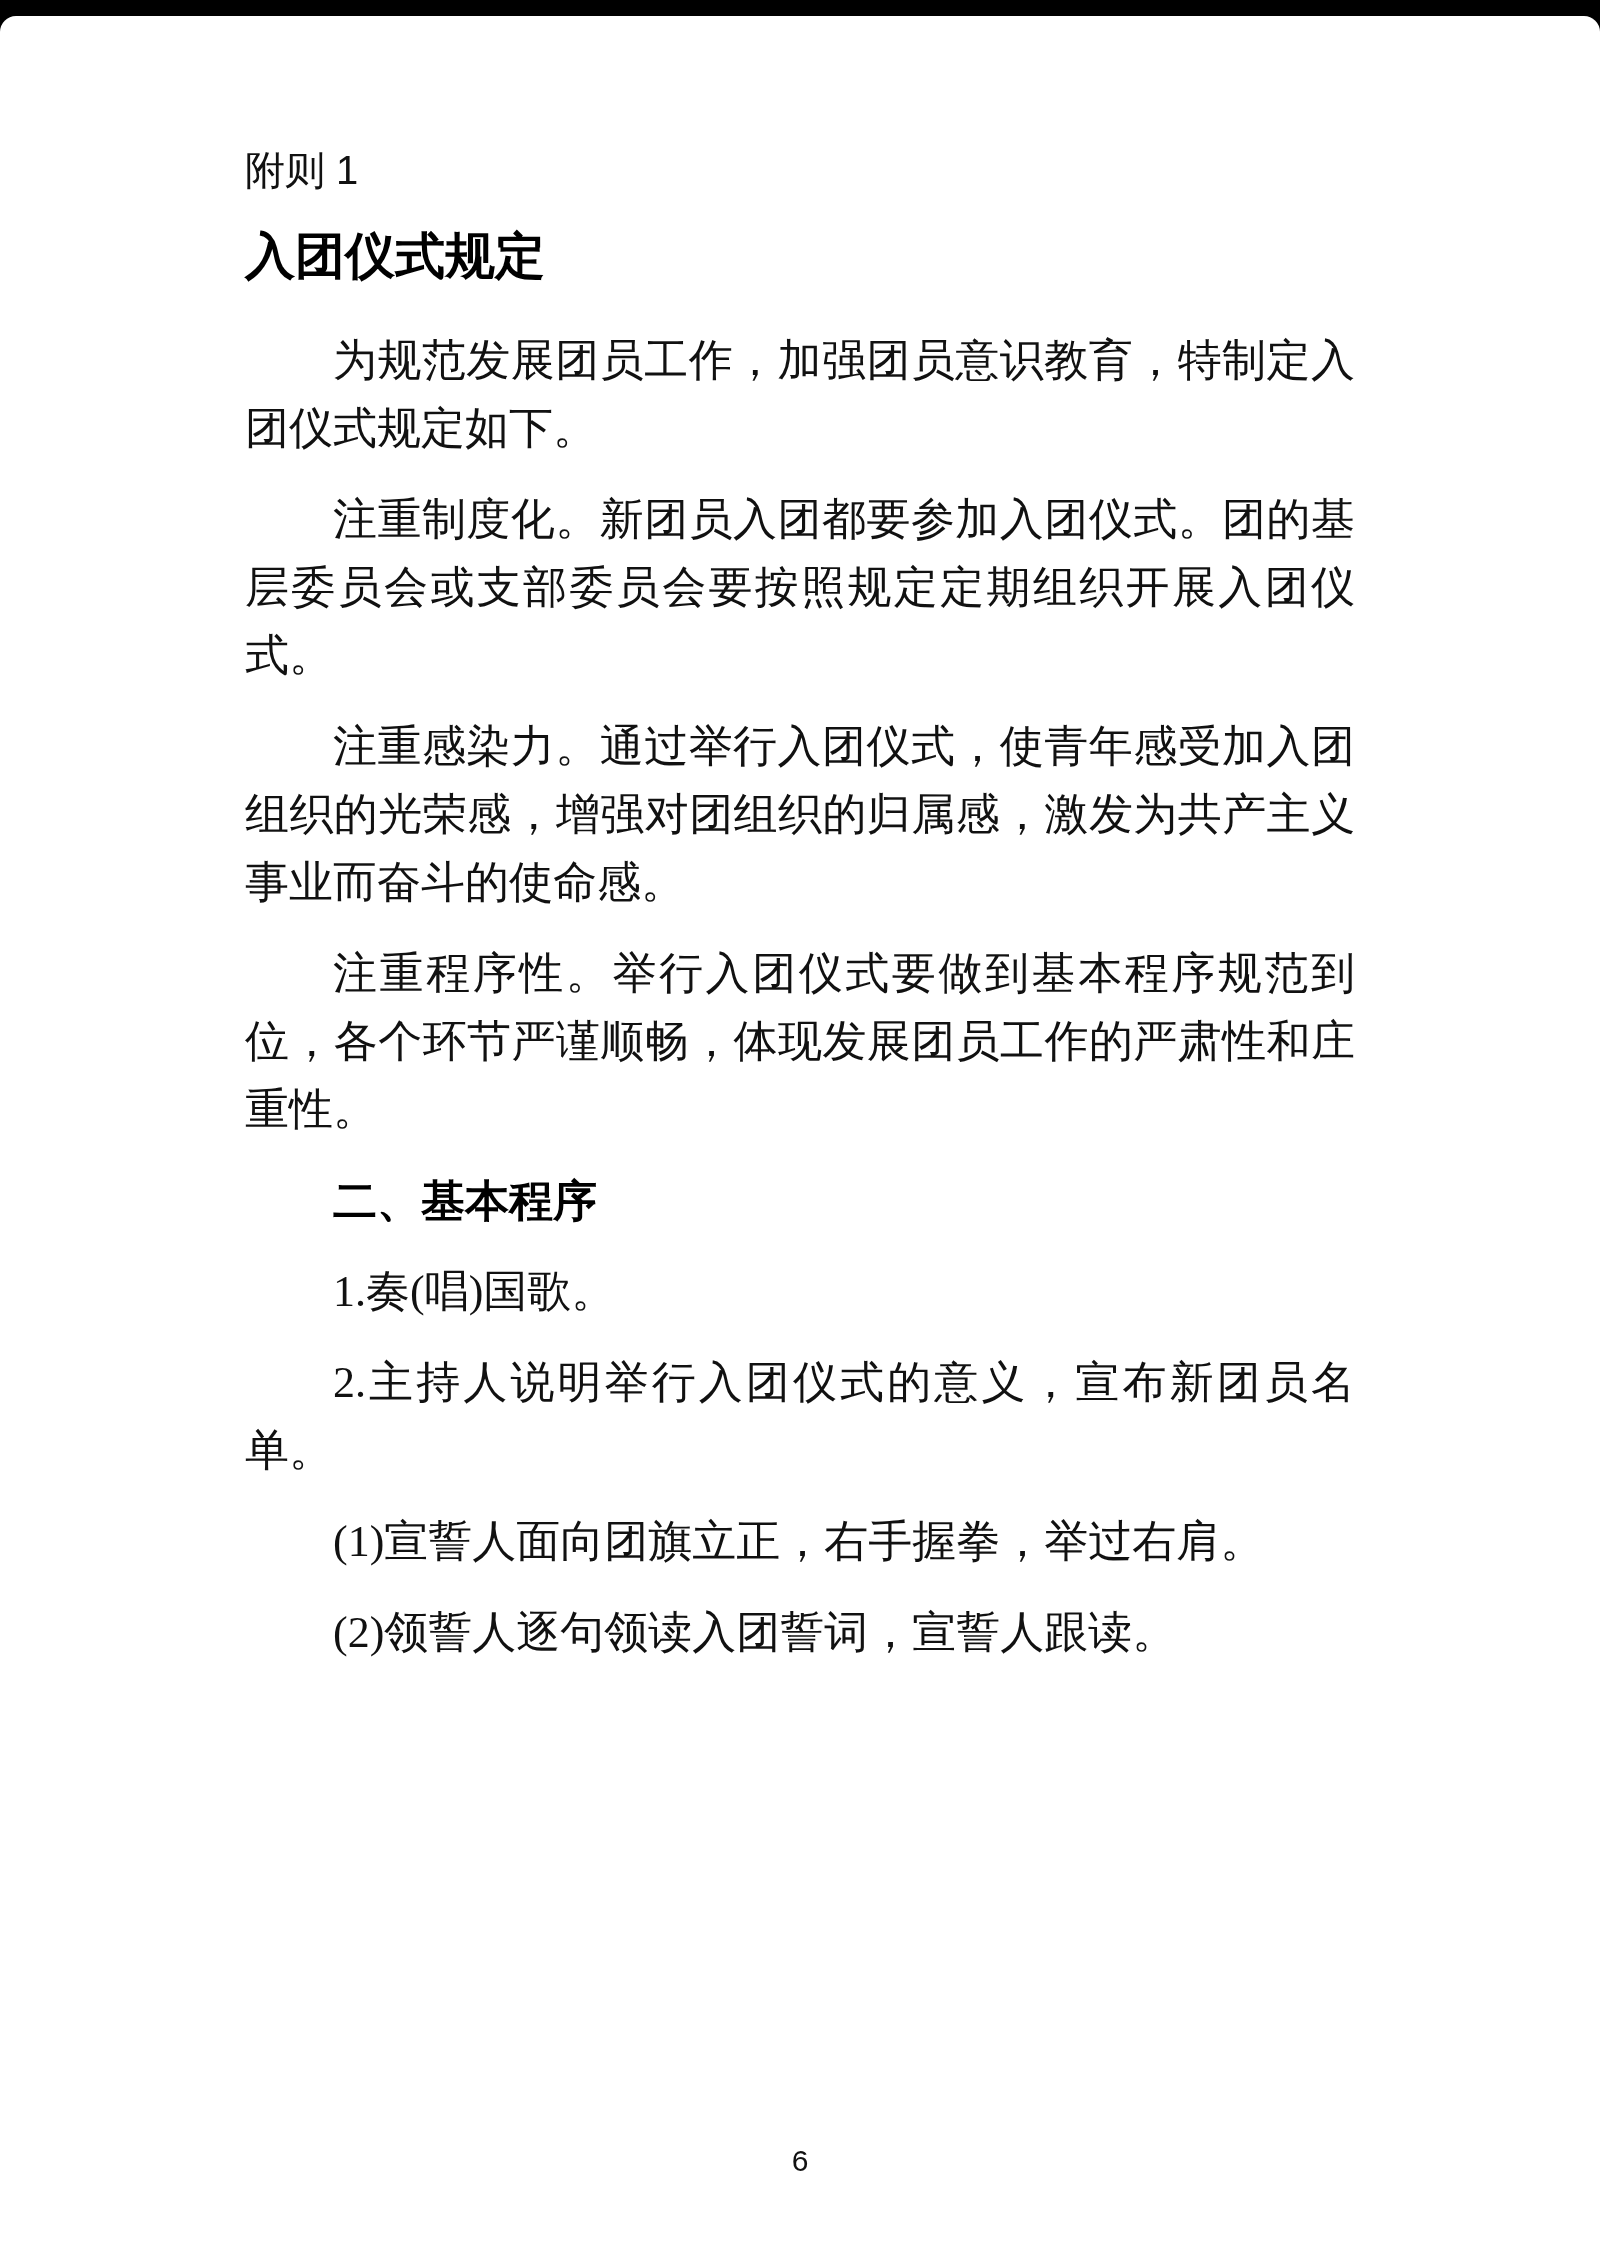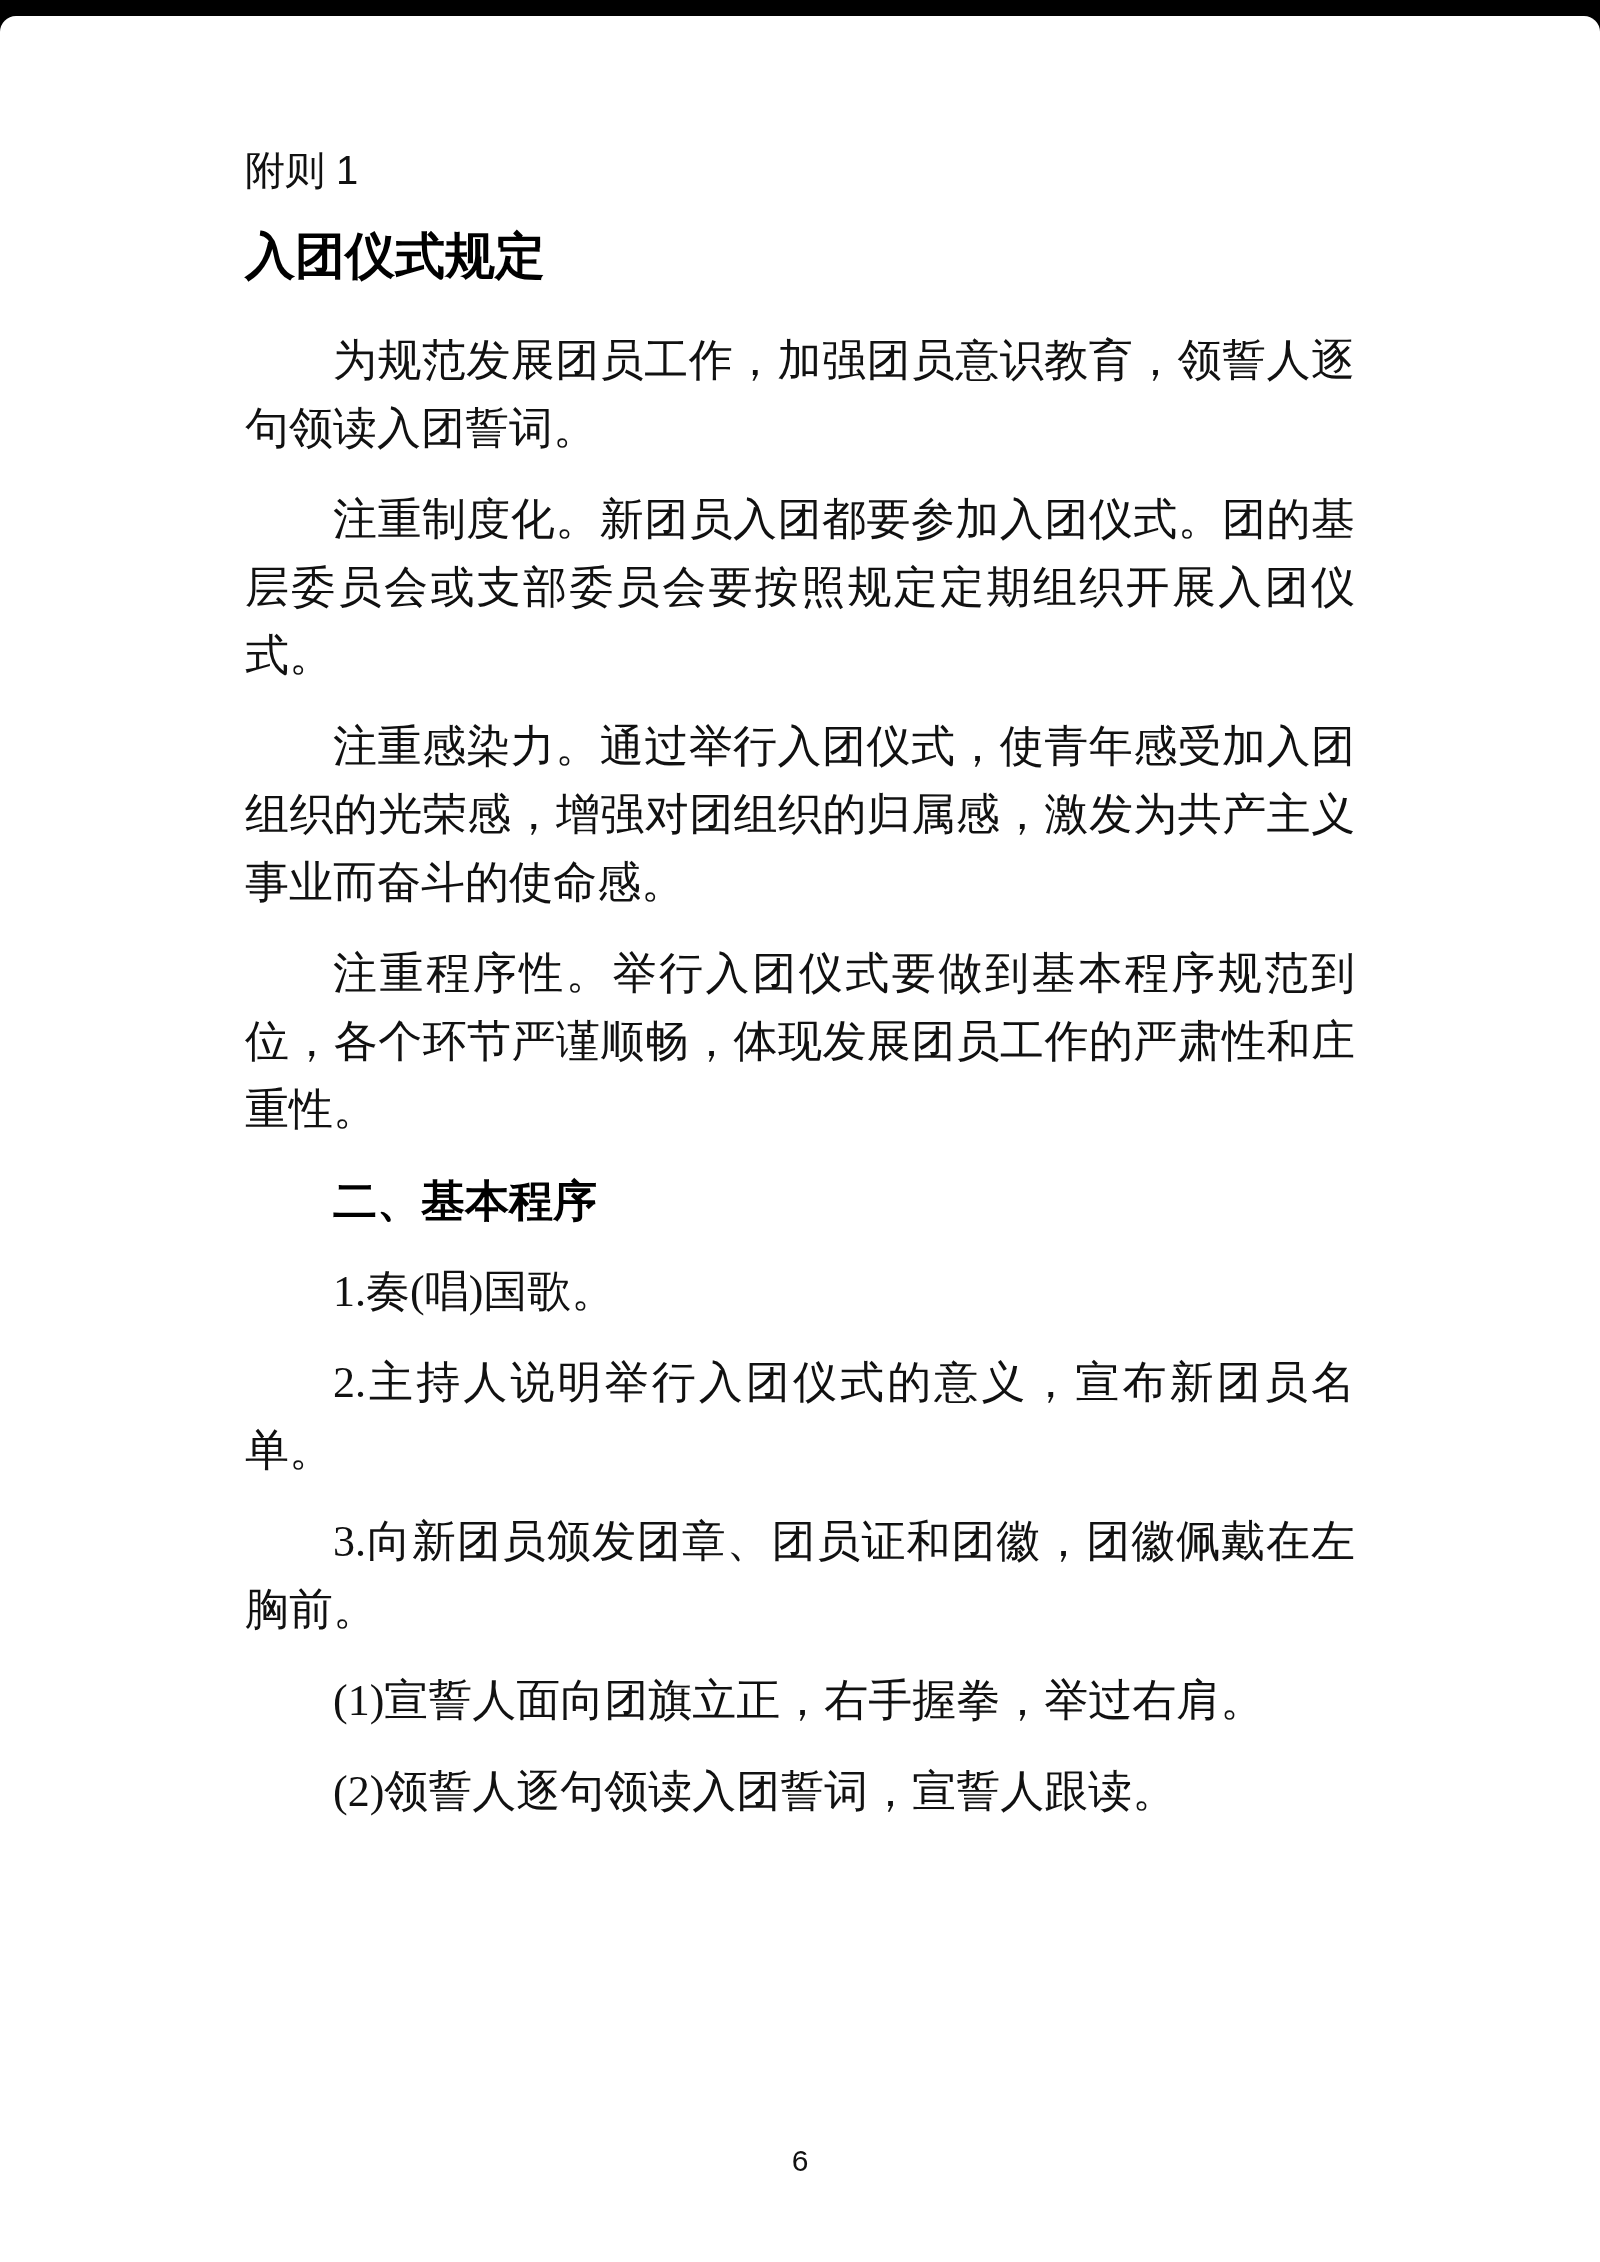--- a/index.html
+++ b/index.html
@@ -68,36 +68,35 @@
 </style>
 </head>
 <body>
 
 <div class="page">
 
   <div class="annex">附则 1</div>
 
   <h1 class="doc-title">入团仪式规定</h1>
 
-  <p class="body">为规范发展团员工作，加强团员意识教育，领誓人逐句领读入团誓词。</p>
+  <p class="body">为规范发展团员工作，加强团员意识教育，特制定入团仪式规定如下。</p>
 
 
   <p class="body">注重制度化。新团员入团都要参加入团仪式。团的基层委员会或支部委员会要按照规定定期组织开展入团仪式。</p>
 
   <p class="body">注重感染力。通过举行入团仪式，使青年感受加入团组织的光荣感，增强对团组织的归属感，激发为共产主义事业而奋斗的使命感。</p>
 
   <p class="body">注重程序性。举行入团仪式要做到基本程序规范到位，各个环节严谨顺畅，体现发展团员工作的严肃性和庄重性。</p>
 
   <h2 class="sec-heading">二、基本程序</h2>
 
   <p class="body">1.奏(唱)国歌。</p>
 
   <p class="body">2.主持人说明举行入团仪式的意义，宣布新团员名单。</p>
 
-  <p class="body">3.向新团员颁发团章、团员证和团徽，团徽佩戴在左胸前。</p>
 
 
   <p class="body">(1)宣誓人面向团旗立正，右手握拳，举过右肩。</p>
 
   <p class="body">(2)领誓人逐句领读入团誓词，宣誓人跟读。</p>
 
   <div class="page-number">6</div>
 
 </div>
 

